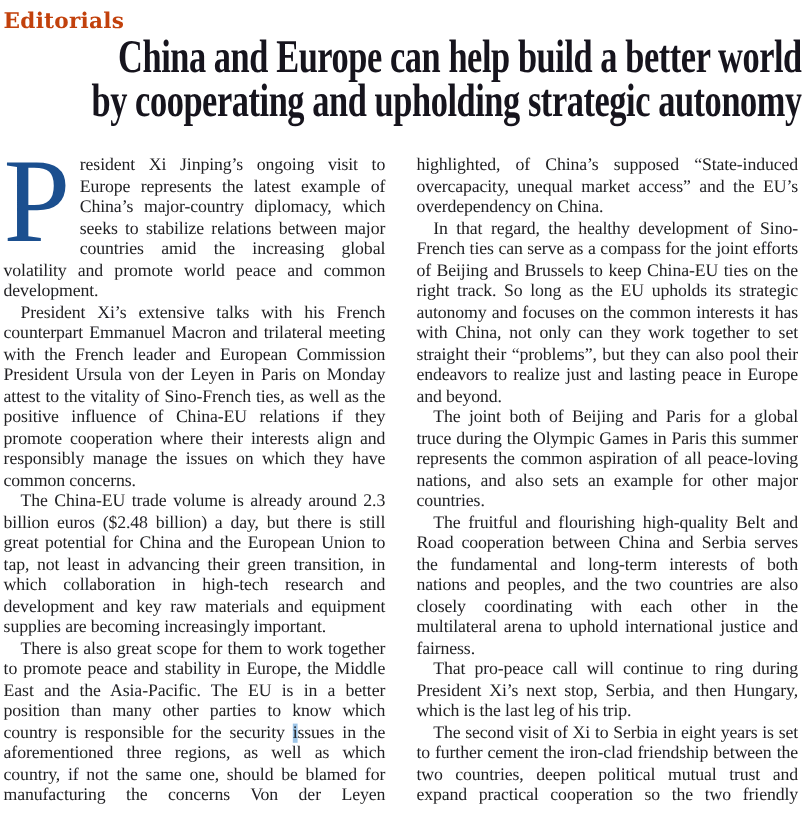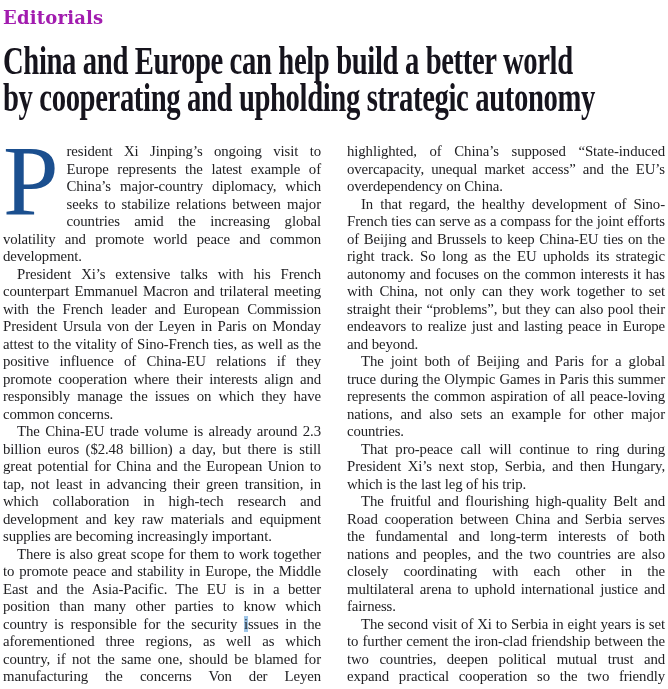--- a/index.html
+++ b/index.html
@@ -15,26 +15,26 @@
     padding: 7px 3px 0 3px;
   }
   .section-header {
     height: 22px;
   }
   .section-label {
     font-family: "DejaVu Serif", serif;
     font-weight: 700;
     font-size: 18px;
     letter-spacing: 0.2px;
-    color: #a21caf;
+    color: #c2410c;
   }
   .headline-wrap {
-    margin-top: 13px;
     height: 76px;
     overflow: visible;
+    text-align: right;
   }
   .headline {
     width: 905px;
     transform: scaleX(0.735);
     transform-origin: left top;
     font-family: "Liberation Serif", serif;
     font-weight: 700;
     font-size: 39px;
     line-height: 37px;
     letter-spacing: -0.5px;
@@ -97,21 +97,21 @@
     <p><span>President Xi’s extensive talks with his French counterpart Emmanuel Macron and trilateral meeting with the French leader and European Commission President Ursula von der Leyen in Paris on Monday attest to the vitality of Sino-French ties, as well as the positive influence of China-EU relations if they promote cooperation where their interests align and responsibly manage the issues on which they have common concerns.</span></p>
 
     <p><span>The China-EU trade volume is already around 2.3 billion euros ($2.48 billion) a day, but there is still great potential for China and the European Union to tap, not least in advancing their green transition, in which collaboration in high-tech research and development and key raw materials and equipment supplies are becoming increasingly important.</span></p>
 
     <p><span>There is also great scope for them to work together to promote peace and stability in Europe, the Middle East and the Asia-Pacific. The EU is in a better position than many other parties to know which country is responsible for the security </span><span class="char-highlight">i</span><span>ssues in the aforementioned three regions, as well as which country, if not the same one, should be blamed for manufacturing the concerns Von der Leyen highlighted, of China’s supposed “State-induced overcapacity, unequal market access” and the EU’s overdependency on China.</span></p>
 
     <p><span>In that regard, the healthy development of Sino-French ties can serve as a compass for the joint efforts of Beijing and Brussels to keep China-EU ties on the right track. So long as the EU upholds its strategic autonomy and focuses on the common interests it has with China, not only can they work together to set straight their “problems”, but they can also pool their endeavors to realize just and lasting peace in Europe and beyond.</span></p>
 
     <p><span>The joint both of Beijing and Paris for a global truce during the Olympic Games in Paris this summer represents the common aspiration of all peace-loving nations, and also sets an example for other major countries.</span></p>
 
+    <p><span>The fruitful and flourishing high-quality Belt and Road cooperation between China and Serbia serves the fundamental and long-term interests of both nations and peoples, and the two countries are also closely coordinating with each other in the multilateral arena to uphold international justice and fairness.</span></p>
+
     <p><span>That pro-peace call will continue to ring during President Xi’s next stop, Serbia, and then Hungary, which is the last leg of his trip.</span></p>
-
-    <p><span>The fruitful and flourishing high-quality Belt and Road cooperation between China and Serbia serves the fundamental and long-term interests of both nations and peoples, and the two countries are also closely coordinating with each other in the multilateral arena to uphold international justice and fairness.</span></p>
 
     <p><span>The second visit of Xi to Serbia in eight years is set to further cement the iron-clad friendship between the two countries, deepen political mutual trust and expand practical cooperation so the two friendly nations can make greater contributions to building a community with a shared future for mankind.</span></p>
 
   </div>
 
 </div>
 
 </body></html>

